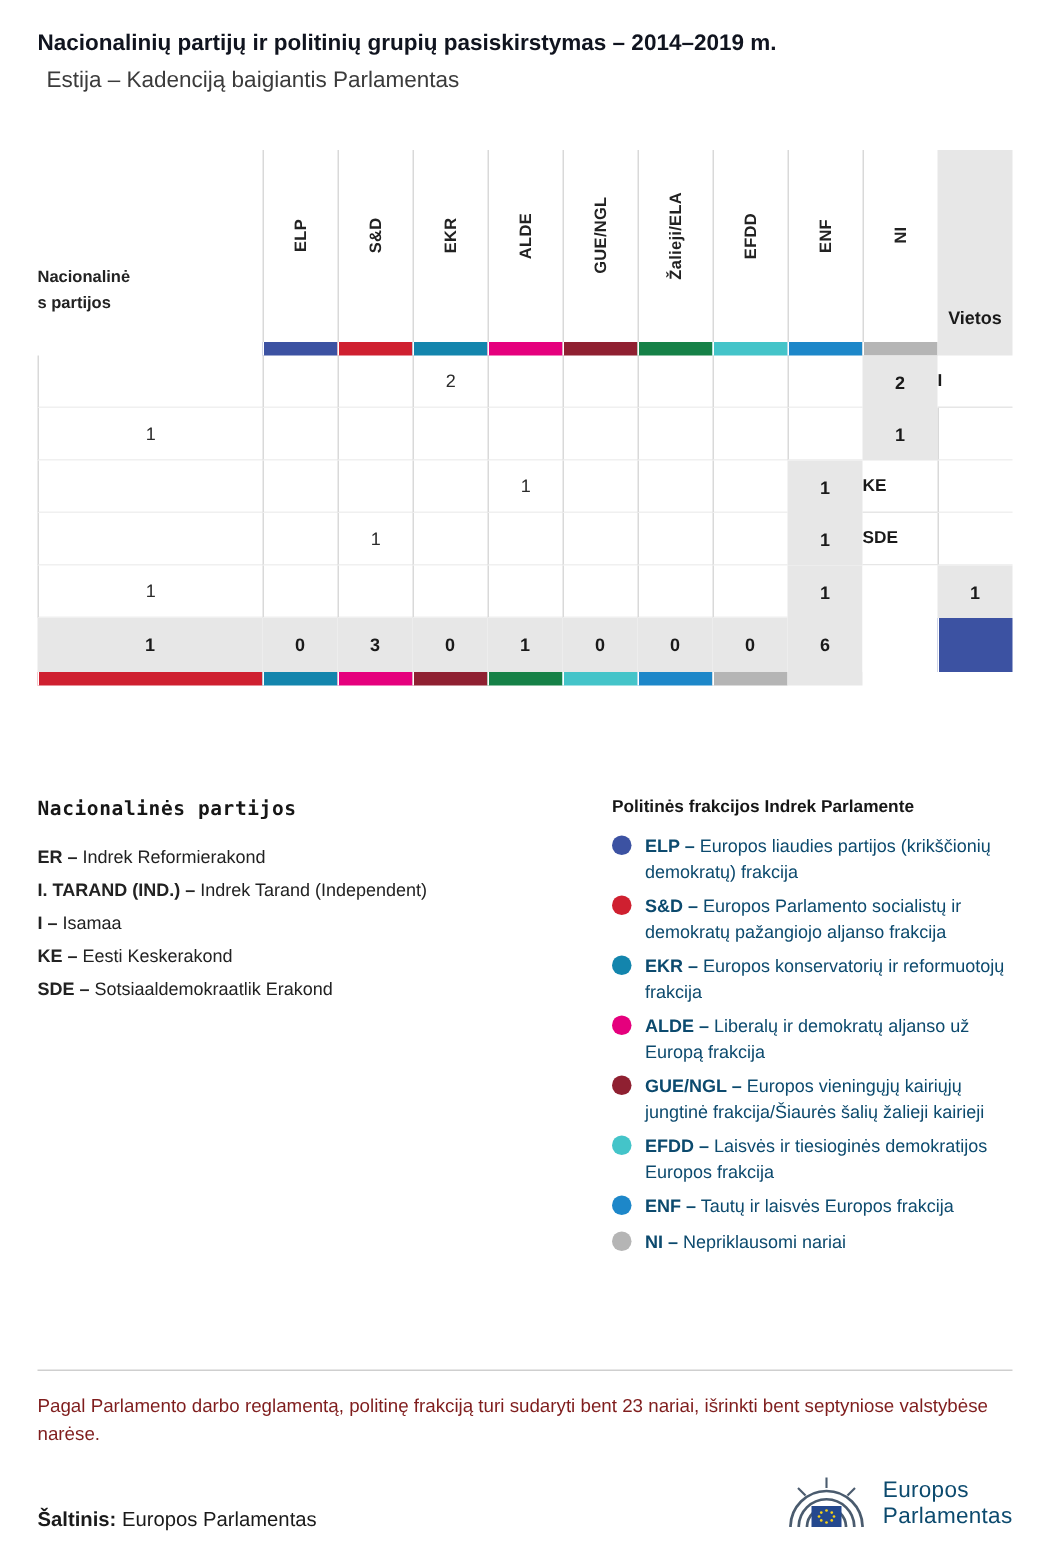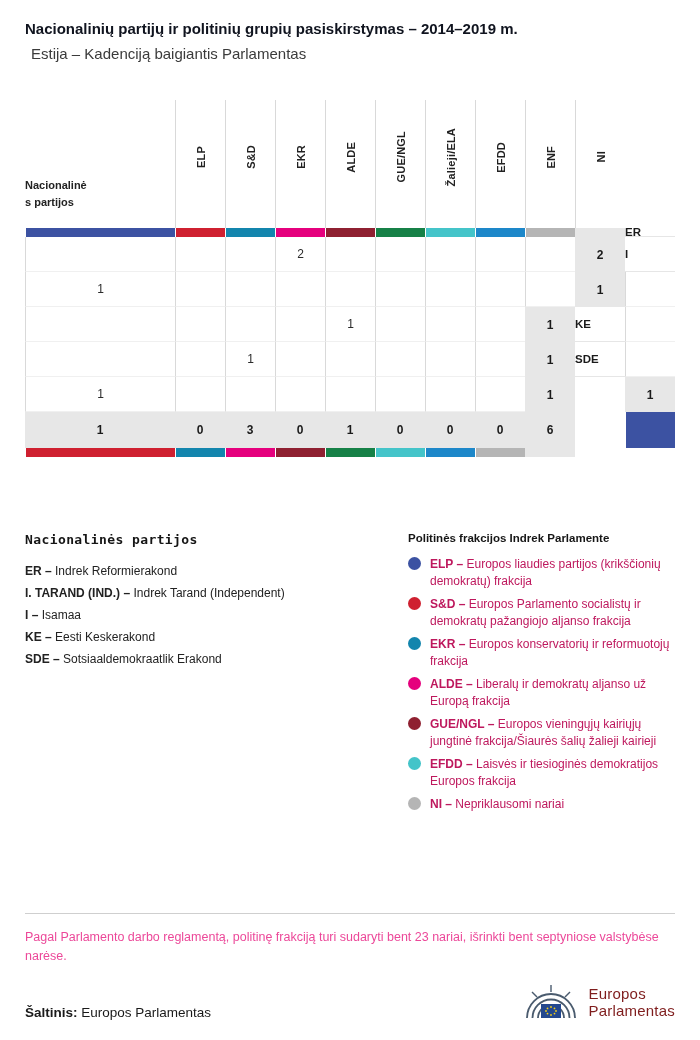--- a/index.html
+++ b/index.html
@@ -32,30 +32,30 @@
 
   .legends { position:absolute; top:532px; left:25px; width:650px; display:flex; }
   .legend-left { width:383px; }
   .ll-title { font-family:"DejaVu Sans Mono", monospace; font-size:13px; font-weight:700; letter-spacing:0.4px; margin-bottom:17px; color:#161616; }
   .ll-item { font-size:12px; line-height:14px; margin-bottom:8px; color:#222; }
   .ll-item .abbr { font-weight:700; }
   .legend-right { width:267px; }
   .lr-title { font-size:11.5px; font-weight:700; margin-bottom:12px; color:#161616; }
   .lr-item { display:flex; gap:9px; margin-bottom:7px; }
   .dot { flex:0 0 13px; width:13px; height:13px; border-radius:50%; margin-top:1px; }
-  .lr-text { font-size:12px; line-height:16.5px; color:#be185d; }
+  .lr-text { font-size:12px; line-height:16.5px; color:#0c4a6e; }
   .lr-text .abbr { font-weight:700; }
 
   .divider { position:absolute; top:913px; left:25px; width:650px; border-top:1px solid #cfcfcf; }
-  .note { position:absolute; top:928px; left:25px; width:650px; font-size:12.5px; line-height:19px; color:#ec4899; }
+  .note { position:absolute; top:928px; left:25px; width:650px; font-size:12.5px; line-height:19px; color:#7f1d1d; }
   .source-row { position:absolute; top:982px; left:25px; width:650px; display:flex; justify-content:space-between; align-items:center; }
   .source { font-size:13.5px; padding-top:20px; }
   .src-label { font-weight:700; }
   .ep-logo { display:flex; align-items:center; gap:9px; }
-  .ep-text { font-size:15px; line-height:17px; color:#7f1d1d; letter-spacing:0.2px; }
+  .ep-text { font-size:15px; line-height:17px; color:#0c4a6e; letter-spacing:0.2px; }
 </style>
 </head>
 <body>
 
 <div class="page">
 
   <h1 class="title">Nacionalinių partijų ir politinių grupių pasiskirstymas – 2014–2019 m.</h1>
   <h2 class="subtitle">Estija – Kadenciją baigiantis Parlamentas</h2>
 
   <div class="seats-table">
@@ -82,35 +82,37 @@
         <span class="vlabel">Žalieji/ELA</span>
       </div>
     <div class="cell colhead">
         <span class="vlabel">EFDD</span>
       </div>
     <div class="cell colhead">
         <span class="vlabel">ENF</span>
       </div>
     <div class="cell colhead">
         <span class="vlabel">NI</span>
+      </div>
+    <div class="cell vhead">
+        <span>Vietos</span>
       </div>
 
     <div class="cell barspace"></div>
     <div class="cell bar" style="background-color: rgb(60, 82, 162);"></div>
     <div class="cell bar" style="background-color: rgb(207, 32, 48);"></div>
     <div class="cell bar" style="background-color: rgb(19, 133, 173);"></div>
     <div class="cell bar" style="background-color: rgb(229, 0, 125);"></div>
     <div class="cell bar" style="background-color: rgb(143, 32, 49);"></div>
     <div class="cell bar" style="background-color: rgb(22, 129, 71);"></div>
     <div class="cell bar" style="background-color: rgb(68, 196, 201);"></div>
     <div class="cell bar" style="background-color: rgb(29, 135, 201);"></div>
     <div class="cell bar" style="background-color: rgb(181, 181, 181);"></div>
     <div class="cell vfill"></div>
 
-    <div class="cell pname">ER</div>
     <div class="cell dcell"></div>
     <div class="cell dcell"></div>
     <div class="cell dcell"></div>
     <div class="cell dcell">2</div>
     <div class="cell dcell"></div>
     <div class="cell dcell"></div>
     <div class="cell dcell"></div>
     <div class="cell dcell"></div>
     <div class="cell dcell"></div>
     <div class="cell vcell">2</div>
@@ -214,20 +216,24 @@
           <span class="dot" style="background-color: rgb(229, 0, 125);"></span>
           <span class="lr-text"><span class="abbr">ALDE –</span> <span>Liberalų ir demokratų aljanso už Europą frakcija</span></span>
         </div>
       <div class="lr-item">
           <span class="dot" style="background-color: rgb(143, 32, 49);"></span>
           <span class="lr-text"><span class="abbr">GUE/NGL –</span> <span>Europos vieningųjų kairiųjų jungtinė frakcija/Šiaurės šalių žalieji kairieji</span></span>
         </div>
       <div class="lr-item">
           <span class="dot" style="background-color: rgb(68, 196, 201);"></span>
           <span class="lr-text"><span class="abbr">EFDD –</span> <span>Laisvės ir tiesioginės demokratijos Europos frakcija</span></span>
+        </div>
+      <div class="lr-item">
+          <span class="dot" style="background-color: rgb(29, 135, 201);"></span>
+          <span class="lr-text"><span class="abbr">ENF –</span> <span>Tautų ir laisvės Europos frakcija</span></span>
         </div>
       <div class="lr-item">
           <span class="dot" style="background-color: rgb(181, 181, 181);"></span>
           <span class="lr-text"><span class="abbr">NI –</span> <span>Nepriklausomi nariai</span></span>
         </div>
     </div>
   </div>
 
   <div class="divider"></div>
   <p class="note">Pagal Parlamento darbo reglamentą, politinę frakciją turi sudaryti bent 23 nariai, išrinkti bent septyniose valstybėse narėse.</p>

